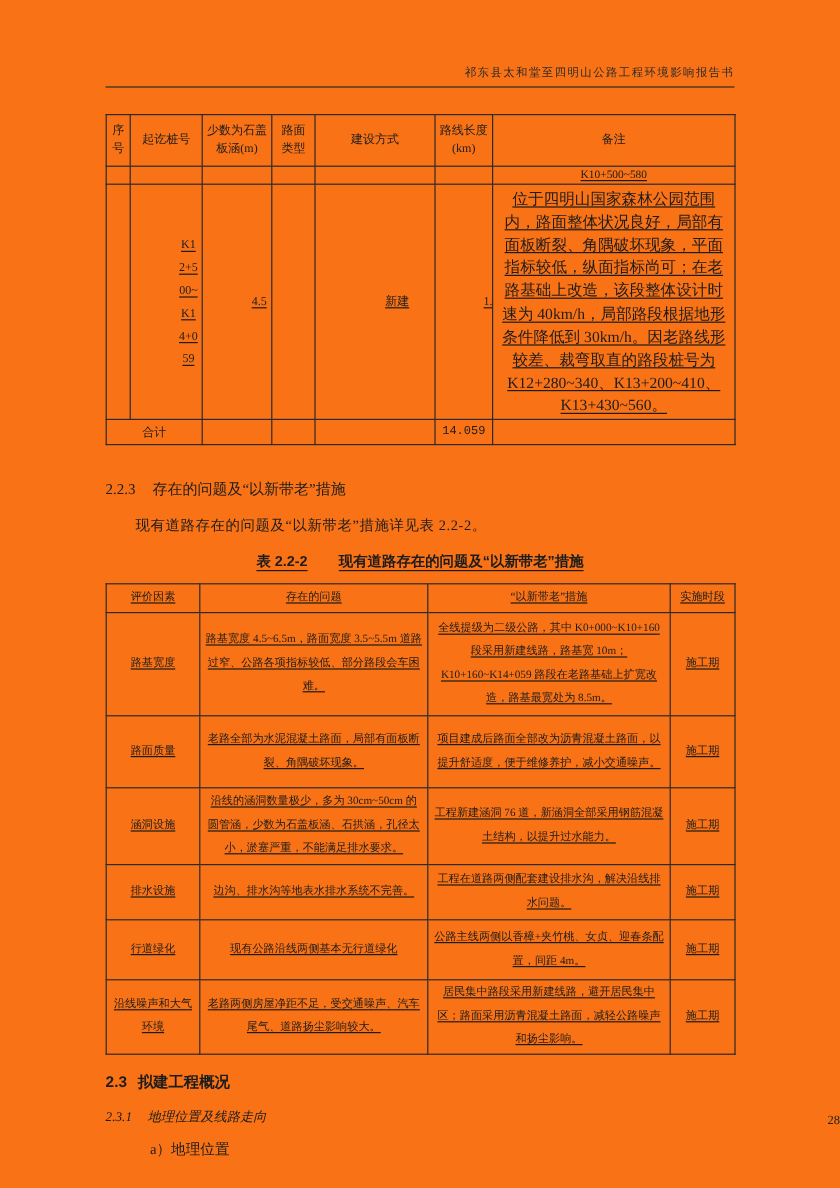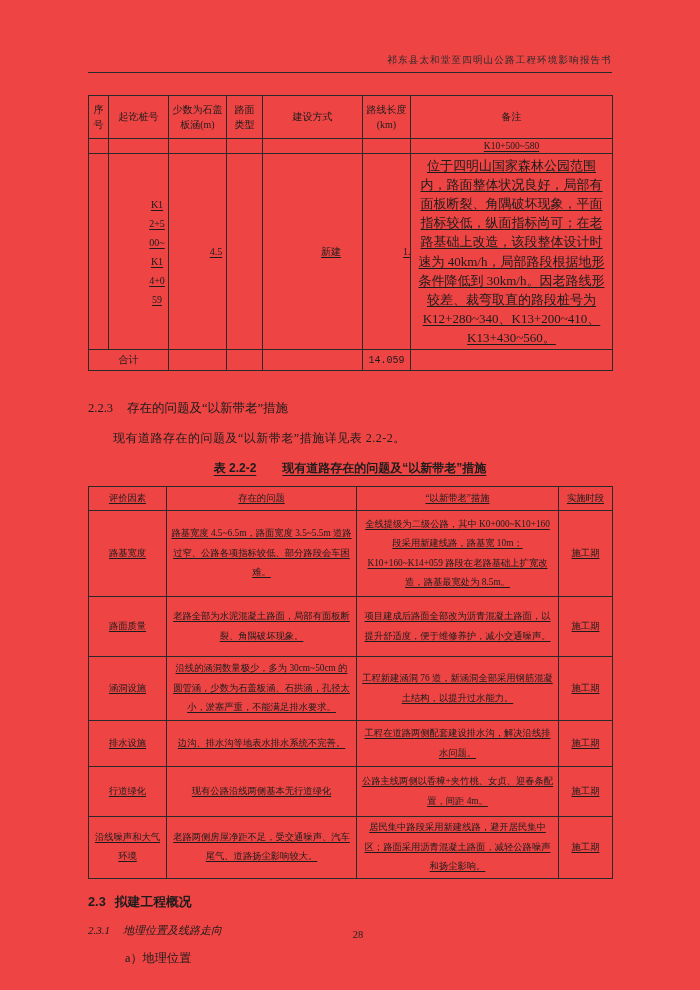--- a/index.html
+++ b/index.html
@@ -1,18 +1,18 @@
 <!DOCTYPE html>
 <html><head>
 <meta charset="utf-8">
 <style>
   html,body { margin:0; padding:0; background:#e8e8e8; }
   .page {
     position:relative; width:700px; height:990px; margin:0 auto;
-    background:#ef4444; box-sizing:border-box; padding:54px 88px 0 88px;
+    background:#f97316; box-sizing:border-box; padding:54px 88px 0 88px;
     font-family:"Liberation Serif","DejaVu Serif",serif; color:#1c1c1c;
     overflow:hidden;
   }
   
   .hdr { text-align:right; font-size:9.5px; letter-spacing:1.2px; color:#2a2a2a; }
   .hdr-rule { border:none; border-top:1.5px solid #2a2a2a; margin:5px 0 0 0; }
 
   
   table { border-collapse:collapse; width:100%; table-layout:fixed; }
   td, th { border:1px solid #2a2a2a; font-weight:normal; text-align:center;
@@ -55,21 +55,21 @@
   .t2 tr.r6 { height:60px; }
 
   
   .h23   { margin-top:15px; font-size:12.8px; font-weight:bold;
            font-family:"Liberation Sans","DejaVu Sans",sans-serif; }
   .h23 .num { margin-right:9px; }
   .h231  { margin-top:12px; font-size:11px;font-style:italic; }
   .h231 .num { margin-right:13px; }
   .item-a { margin-top:12px; padding-left:37px; font-size:12.2px; }
 
-  .pageno { position:absolute; left:16px; right:0; bottom:50px; text-align:center;
+  .pageno { position:absolute; left:16px; right:0; bottom:50px; text-align:right;
             font-size:10.5px; color:#222; }
 </style>
 </head>
 <body>
 
 <div class="page">
 
   <div class="hdr">祁东县太和堂至四明山公路工程环境影响报告书</div>
   <hr class="hdr-rule">
 

